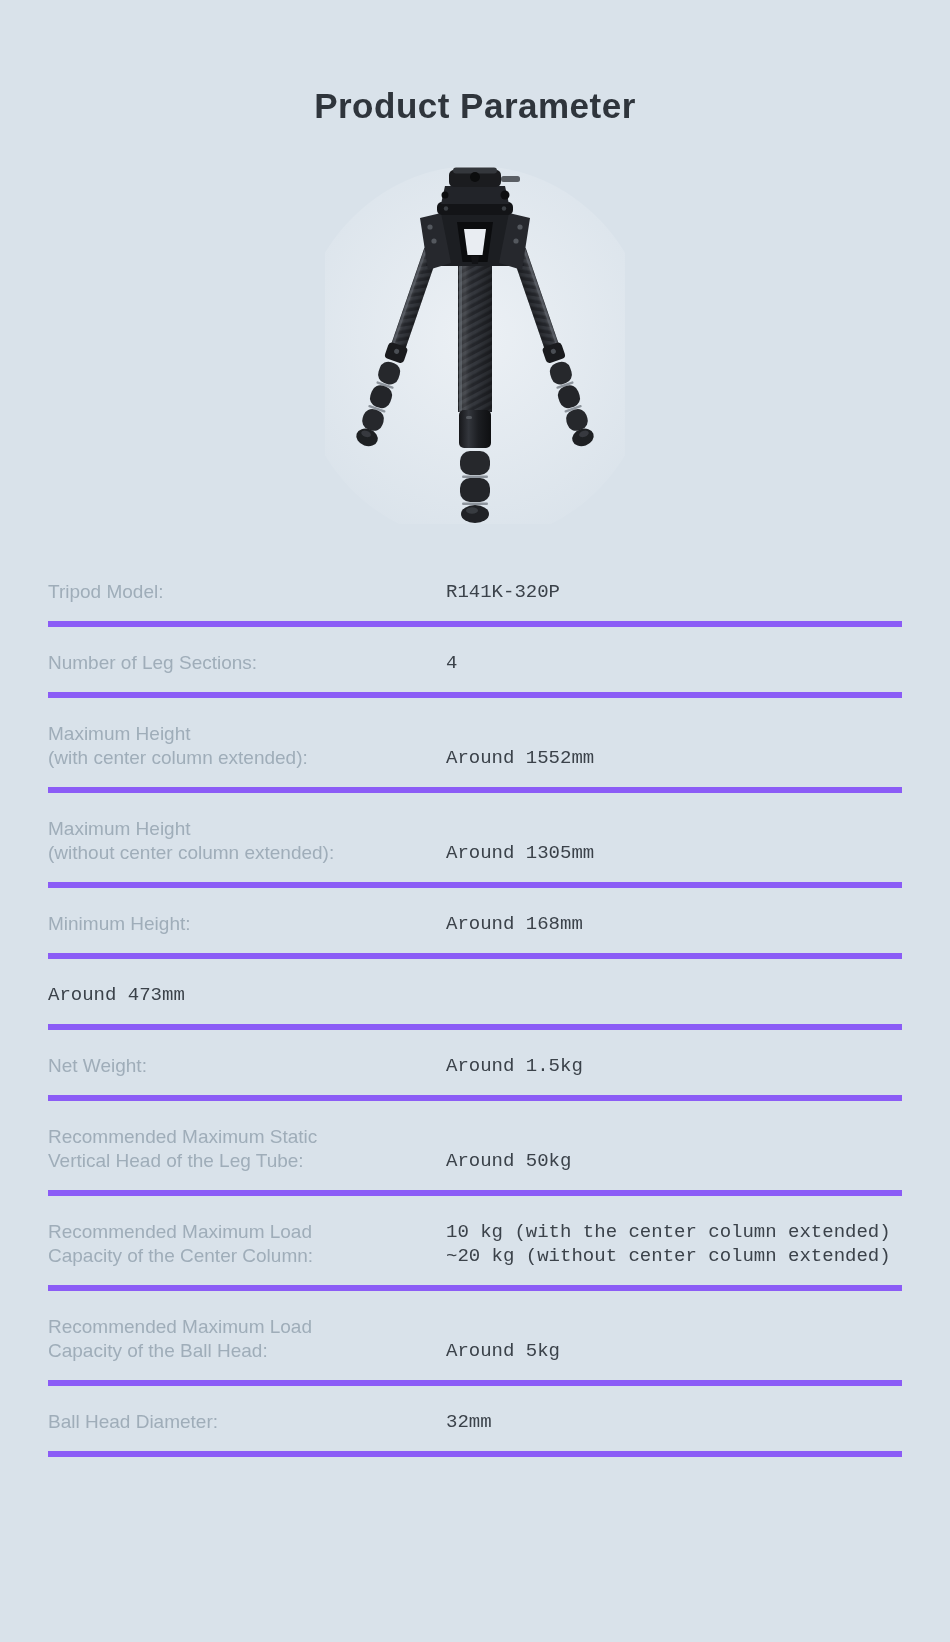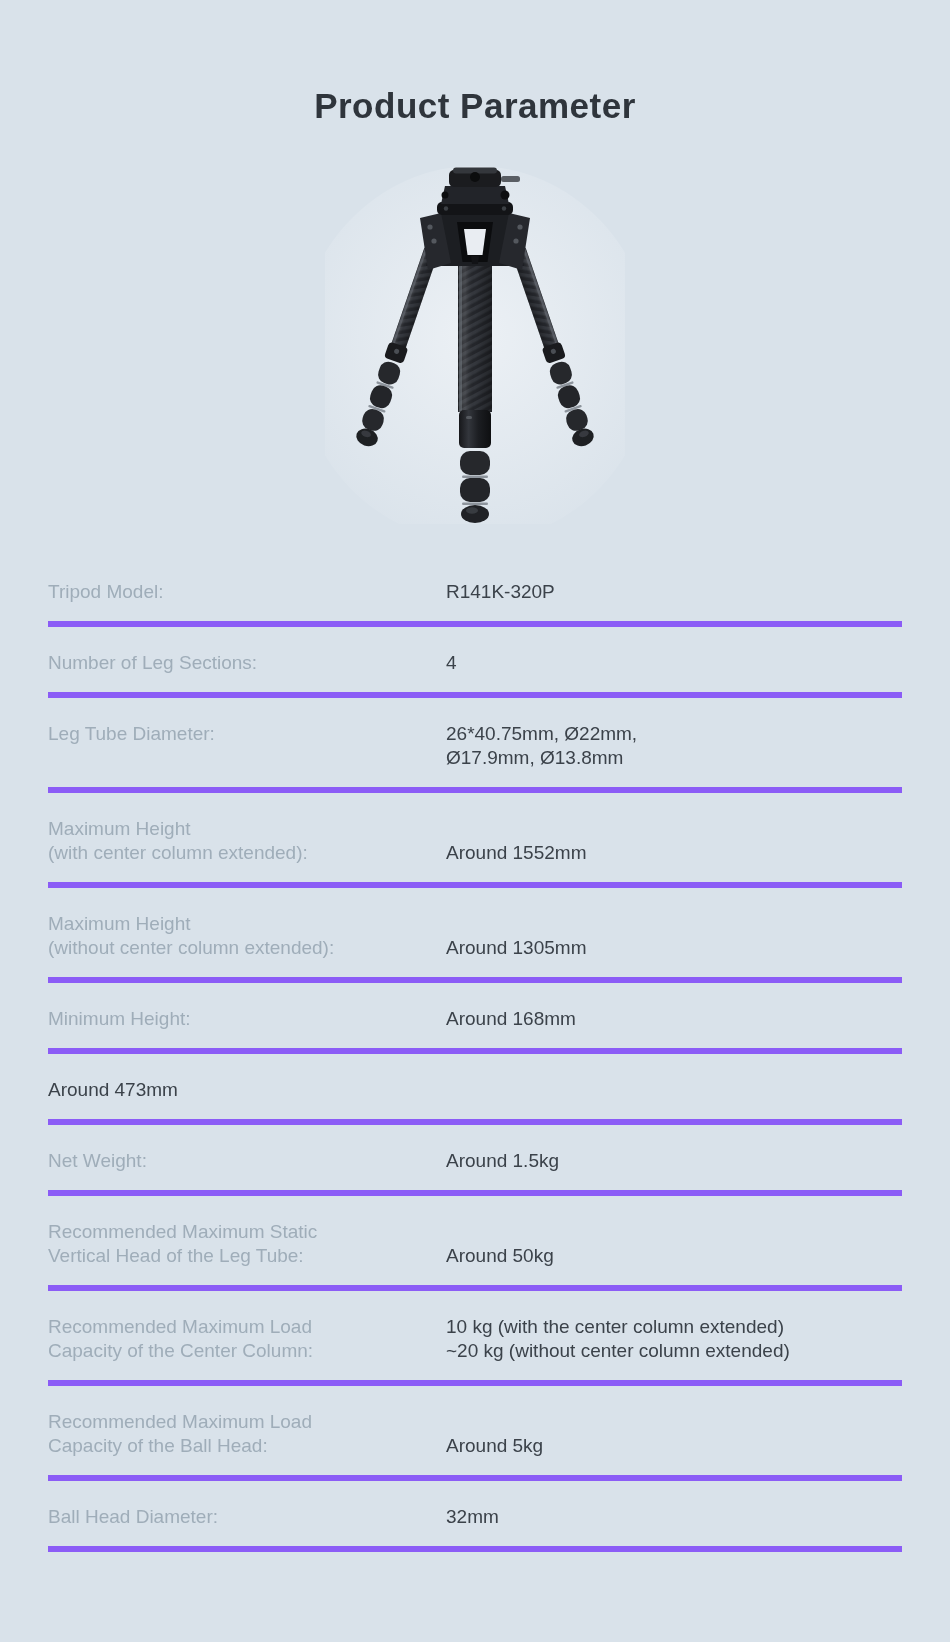--- a/index.html
+++ b/index.html
@@ -45,21 +45,21 @@
     color: #9fadb9;
     font-size: 19px;
     line-height: 24px;
   }
   .spec-value {
     flex: 1;
     color: #3b424a;
     font-size: 19px;
     line-height: 24px;
   }
-  .spec-value div { white-space: nowrap; }
+  .spec-value div { white-space: nowrap; font-family: Liberation Mono, monospace; }
 </style>
 </head>
 <body>
 
 <h1 class="page-title">Product Parameter</h1>
 
 <div class="figure-wrap">
   <svg width="300" height="360" viewBox="0 0 300 360" aria-hidden="true">
     <defs>
       <radialGradient id="glow" cx="0.5" cy="0.45" r="0.62">
@@ -158,29 +158,20 @@
 
   <div class="spec-row">
     <div class="spec-label">
         <div>Number of Leg Sections:</div>
       </div>
     <div class="spec-value">
         <div>4</div>
       </div>
   </div>
 
-  <div class="spec-row" style="align-items: flex-start;">
-    <div class="spec-label">
-        <div>Leg Tube Diameter:</div>
-      </div>
-    <div class="spec-value">
-        <div>26*40.75mm, Ø22mm,</div>
-        <div>Ø17.9mm, Ø13.8mm</div>
-      </div>
-  </div>
 
   <div class="spec-row" style="align-items: flex-end;">
     <div class="spec-label">
         <div>Maximum Height</div>
         <div>(with center column extended):</div>
       </div>
     <div class="spec-value">
         <div>Around 1552mm</div>
       </div>
   </div>

